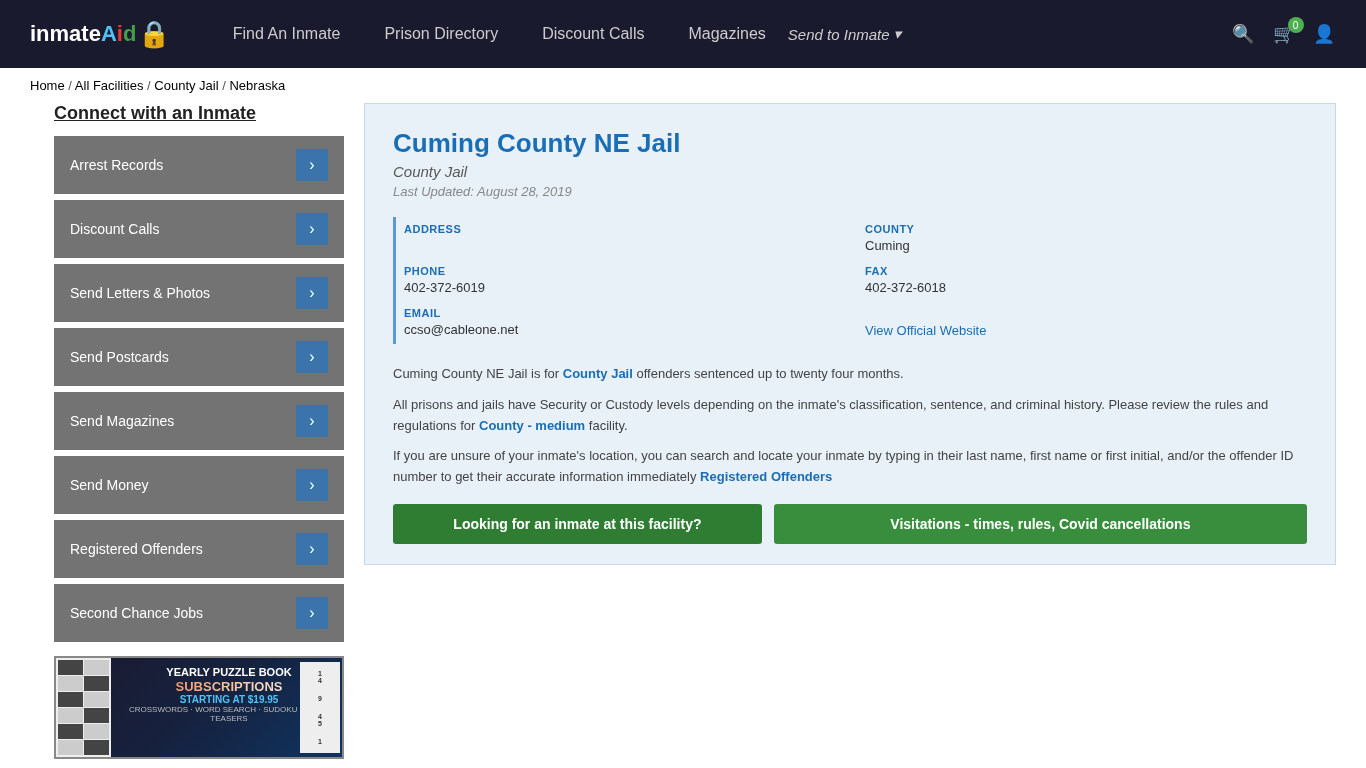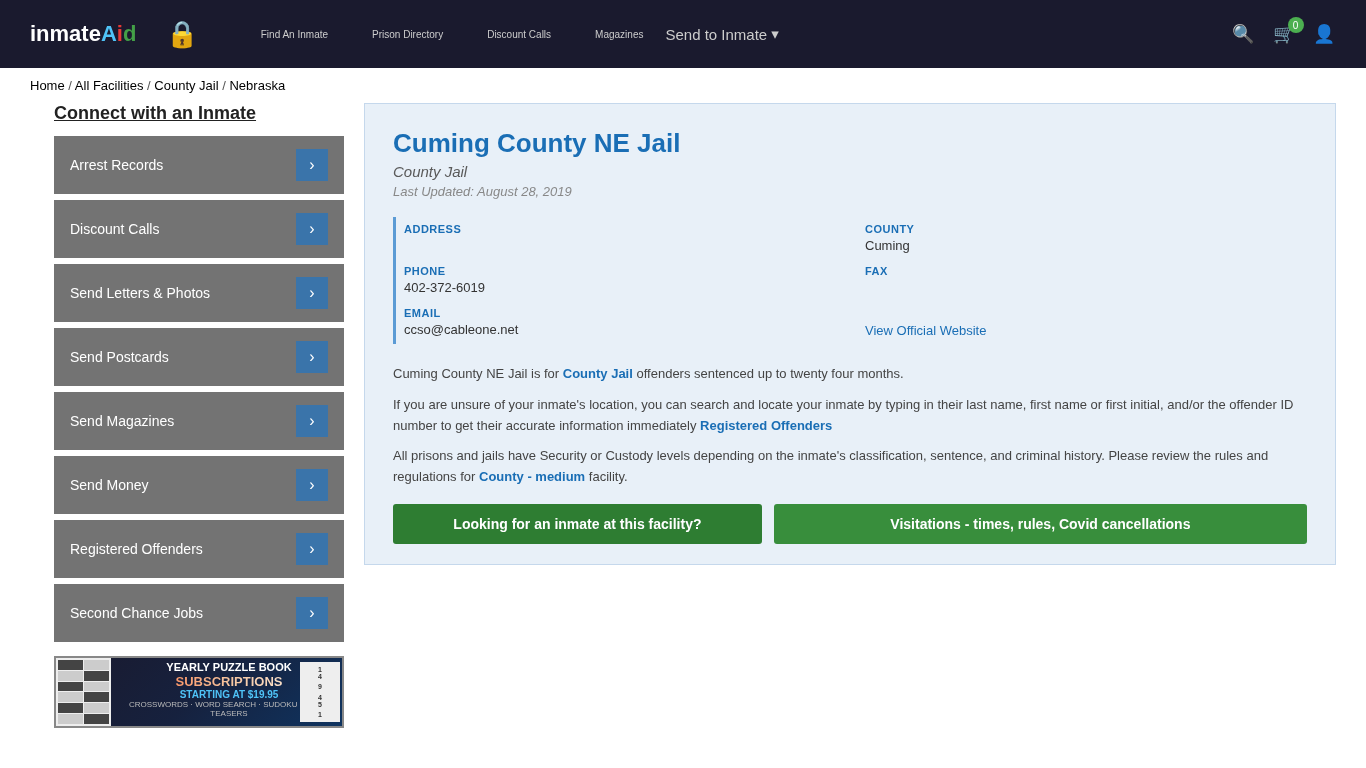--- a/index.html
+++ b/index.html
@@ -10,41 +10,40 @@
       background: #1a1a2e;
       display: flex;
       align-items: center;
       padding: 0 30px;
       height: 68px;
     }
     .logo-area {
       display: flex;
       align-items: center;
       margin-right: 40px;
-      gap: 28px;
     }
     .logo-text {
       font-size: 22px;
       font-weight: bold;
       color: #fff;
     }
     .logo-icon {
       font-size: 26px;
       margin-left: 2px;
     }
     nav {
       display: flex;
       align-items: center;
       flex: 1;
     }
     .nav-item {
       color: #ccc;
       text-decoration: none;
       padding: 0 22px;
-      font-size: 10px;
+      font-size: 16px;
       cursor: pointer;
       white-space: nowrap;
     }
     .nav-actions {
       display: flex;
       align-items: center;
       gap: 18px;
       margin-left: auto;
     }
     .nav-icon {
@@ -67,20 +66,21 @@
       align-items: center;
       justify-content: center;
     }
     .send-inmate-btn {
       color: #ccc;
       font-size: 15px;
       cursor: pointer;
       display: flex;
       align-items: center;
       gap: 4px;
+      font-style: italic;
     }
 
     
     .breadcrumb-bar {
       padding: 10px 30px;
       font-size: 13px;
     }
     .breadcrumb-bar a {
       color: #000000;
       text-decoration: none;
@@ -129,26 +129,26 @@
       height: 32px;
       display: flex;
       align-items: center;
       justify-content: center;
       font-size: 16px;
       color: #fff;
     }
     .sidebar-ad {
       margin-top: 14px;
       width: 100%;
-      height: 72px;
+      height: 103px;
       background: linear-gradient(135deg, #1a1a2e 0%, #16213e 50%, #0f3460 100%);
       display: flex;
       flex-direction: column;
       align-items: center;
-      justify-content: flex-end;
+      justify-content: flex-start;
       padding: 8px;
       border: 2px solid #888;
       position: relative;
       overflow: hidden;
     }
     .ad-grid {
       position: absolute;
       left: 0; top: 0; bottom: 0;
       width: 55px;
       background: #eee;
@@ -430,39 +430,40 @@
         <div>
           <div class="info-label">COUNTY</div>
           <div class="info-value">Cuming</div>
         </div>
         <div>
           <div class="info-label">PHONE</div>
           <div class="info-value">402-372-6019</div>
         </div>
         <div>
           <div class="info-label">FAX</div>
+          <div class="info-value">402-372-6018</div>
         </div>
         <div>
           <div class="info-label">EMAIL</div>
           <div class="info-value">ccso@cableone.net</div>
         </div>
         <div>
           <div class="info-label">&nbsp;</div>
           <a href="#" class="info-link">View Official Website</a>
         </div>
       </div>
 
       <p class="facility-desc">
         <span>Cuming County NE Jail is for </span><a href="#">County Jail</a><span> offenders sentenced up to twenty four months.</span>
       </p>
       <p class="facility-desc">
-        <span>If you are unsure of your inmate's location, you can search and locate your inmate by typing in their last name, first name or first initial, and/or the offender ID number to get their accurate information immediately </span><a href="#" class="registered-link">Registered Offenders</a>
+        <span>All prisons and jails have Security or Custody levels depending on the inmate's classification, sentence, and criminal history. Please review the rules and regulations for </span><a href="#" class="county-medium">County - medium</a><span> facility.</span>
       </p>
       <p class="facility-desc">
-        <span>All prisons and jails have Security or Custody levels depending on the inmate's classification, sentence, and criminal history. Please review the rules and regulations for </span><a href="#" class="county-medium">County - medium</a><span> facility.</span>
+        <span>If you are unsure of your inmate's location, you can search and locate your inmate by typing in their last name, first name or first initial, and/or the offender ID number to get their accurate information immediately </span><a href="#" class="registered-link">Registered Offenders</a>
       </p>
 
       <div class="action-buttons">
         <button class="btn-green">Looking for an inmate at this facility?</button>
         <button class="btn-green-alt">Visitations - times, rules, Covid cancellations</button>
       </div>
     </div>
   </main>
 
 </div>

